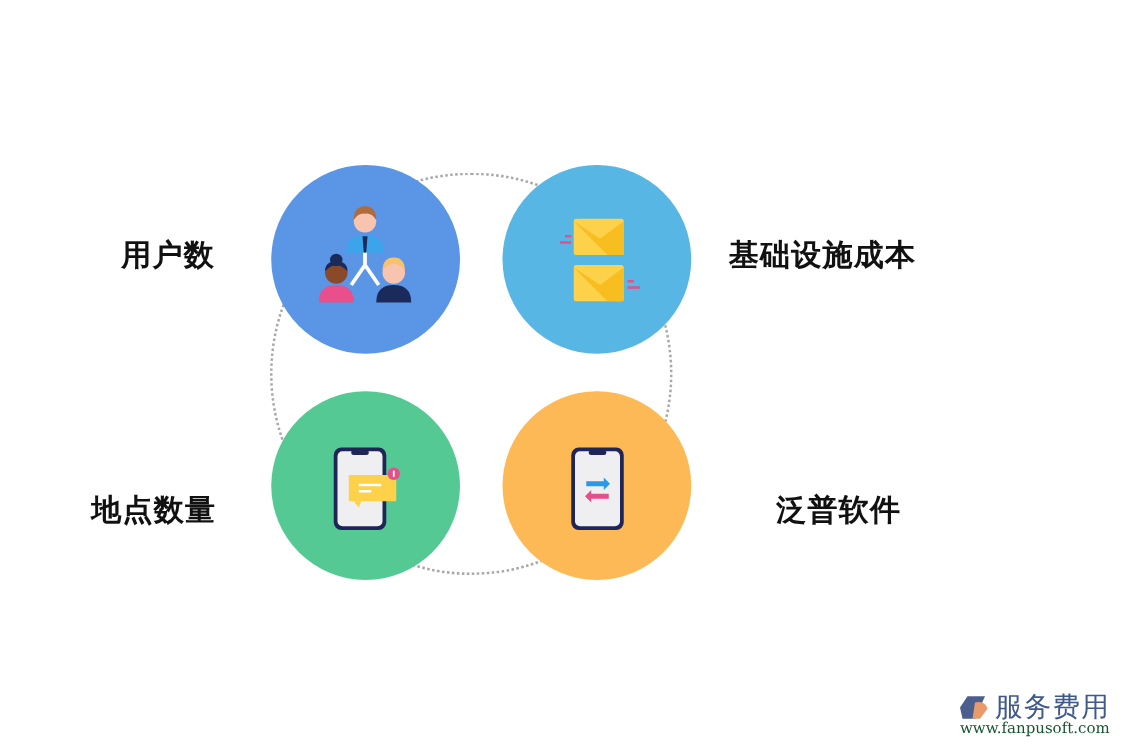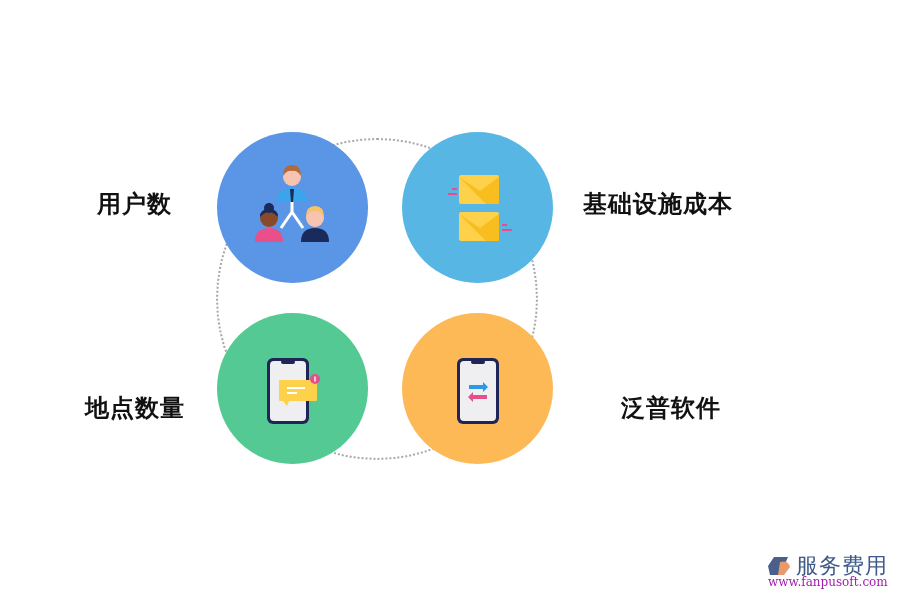--- a/index.html
+++ b/index.html
@@ -5,21 +5,21 @@
   html, body { margin:0; padding:0; }
   body { width:900px; height:600px; background:#ffffff; position:relative; overflow:hidden;
          font-family:"DejaVu Sans", "Liberation Sans", sans-serif; }
   .ring { position:absolute; left:216px; top:138px; width:322px; height:322px; border-radius:50%;
           border:2px dotted #a8a8a8; box-sizing:border-box; }
   .node { position:absolute; width:151px; height:151px; border-radius:50%; }
   .node svg { position:absolute; left:0; top:0; width:151px; height:151px; }
   .label { position:absolute; font-weight:bold; font-size:24px; color:#111; white-space:nowrap; letter-spacing:1px;text-align:center; }
   .logo { position:absolute; left:768px; top:553px; width:125px; height:40px; }
   .logo-text { position:absolute; left:28px; top:-2px; font-size:22px; color:#3f5a8a; letter-spacing:1px; }
-  .logo-url { position:absolute; left:0; top:22px; font-family:"DejaVu Serif", "Liberation Serif", serif; font-size:12px; color:#a21caf; }
+  .logo-url { position:absolute; left:0; top:22px; font-family:"DejaVu Serif", "Liberation Serif", serif; font-size:12px; color:#14532d; }
 </style>
 </head>
 <body>
 
 <div class="ring"></div>
 
 <div class="node" style="left:217px;top:132px;background:#5b96e6;">
   <svg viewBox="0 0 151 151">
 
     <path d="M75 62 L75 80 M75 80 L64 96 M75 80 L86 96" stroke="#fff" stroke-width="3" fill="none"></path>
@@ -69,21 +69,21 @@
     <rect x="55" y="45" width="42" height="66" rx="6" fill="#1f2556"></rect>
     <rect x="58" y="48" width="36" height="60" rx="4" fill="#efeff2"></rect>
     <rect x="69" y="47" width="14" height="4" rx="2" fill="#1f2556"></rect>
     <path d="M67 72 L81 72 L81 69 L86 74 L81 79 L81 76 L67 76 Z" fill="#2a9ae8"></path>
     <path d="M85 82 L71 82 L71 79 L66 84 L71 89 L71 86 L85 86 Z" fill="#e54f8a"></path>
   </svg>
 </div>
 
 <div class="label" style="left:97px;top:188px;">用户数</div>
 <div class="label" style="left:583px;top:188px;font-family:Liberation Serif, serif;">基础设施成本</div>
-<div class="label" style="left:85px;top:392px;">地点数量</div>
+<div class="label" style="left:73px;top:392px;">地点数量</div>
 <div class="label" style="left:621px;top:392px;">泛普软件</div>
 
 <div class="logo">
   <svg width="26" height="22" viewBox="0 0 26 22" style="position:absolute;left:0;top:2px;">
     <path d="M6 2 L20 2 L12 20 L2 20 L0 11 Z" fill="#4a5f8c"></path>
     <path d="M12 7 Q20 5 22 12 L16 20 L10 20 Z" fill="#e89a6a"></path>
   </svg>
   <div class="logo-text">服务费用</div>
   <div class="logo-url">www.fanpusoft.com</div>
 </div>

